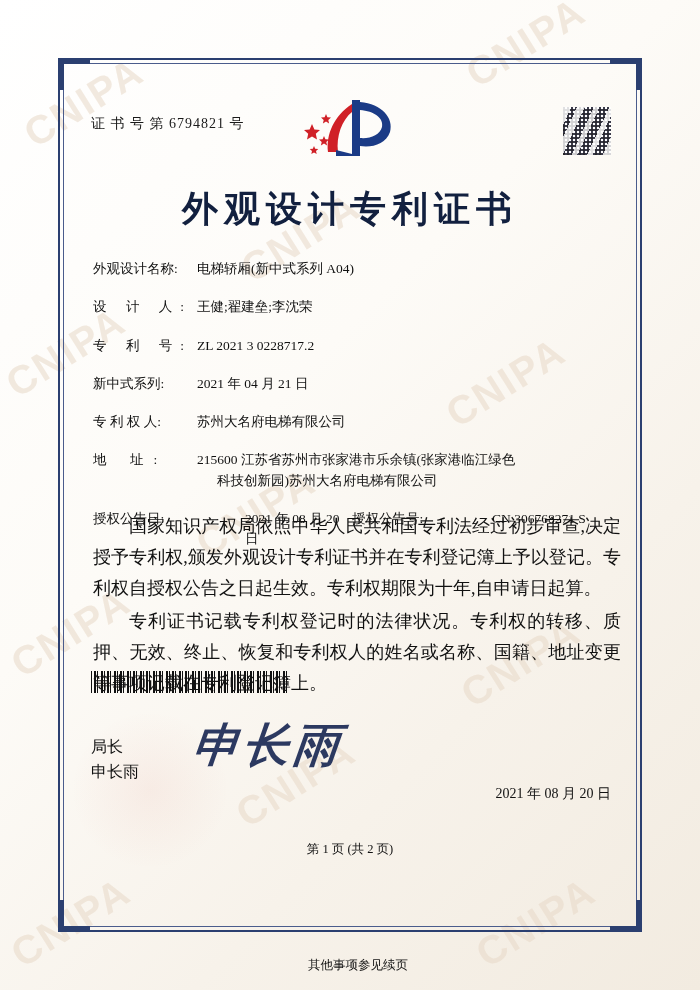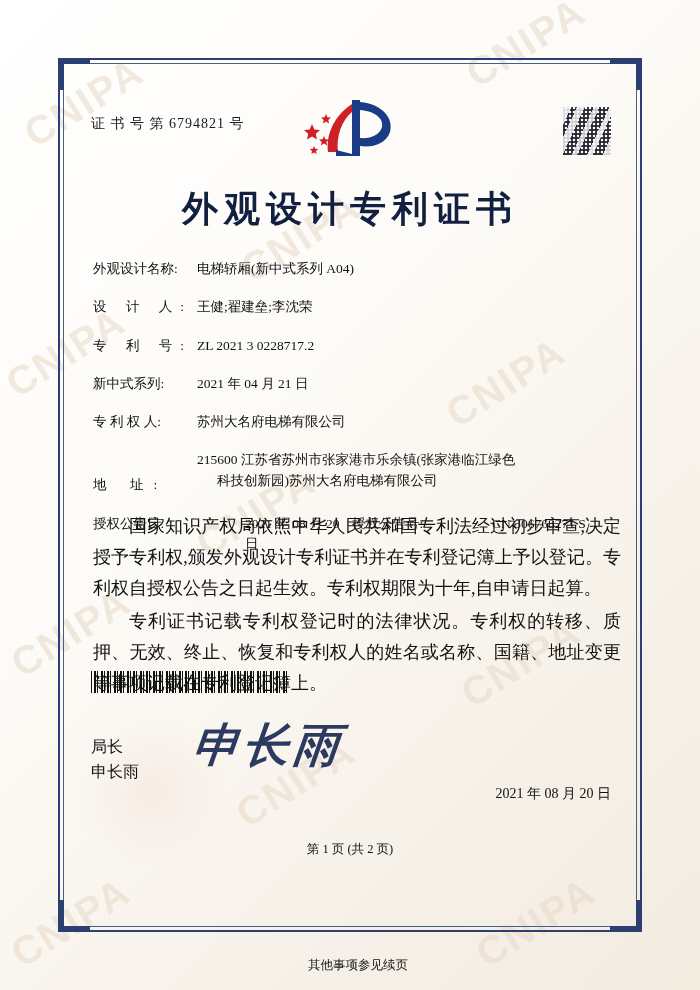--- a/index.html
+++ b/index.html
@@ -158,21 +158,21 @@
     display: flex;
     align-items: flex-start;
     margin-bottom: 18px;
   }
   .row .lbl {
     width: 104px;
     flex: 0 0 104px;
     letter-spacing: 0px;
   }
   .row .lbl.sp  { letter-spacing: 8px; }
-  .row .lbl.sp2 { letter-spacing: 10px; margin-top: 25px; }
+  .row .lbl.sp2 { letter-spacing: 10px; }
   .row .val {
     flex: 1;
   }
   .row .val .line2 {
     display: block;
     margin-left: 20px;
   }
   .row-split {
     display: flex;
     margin-bottom: 14px;

